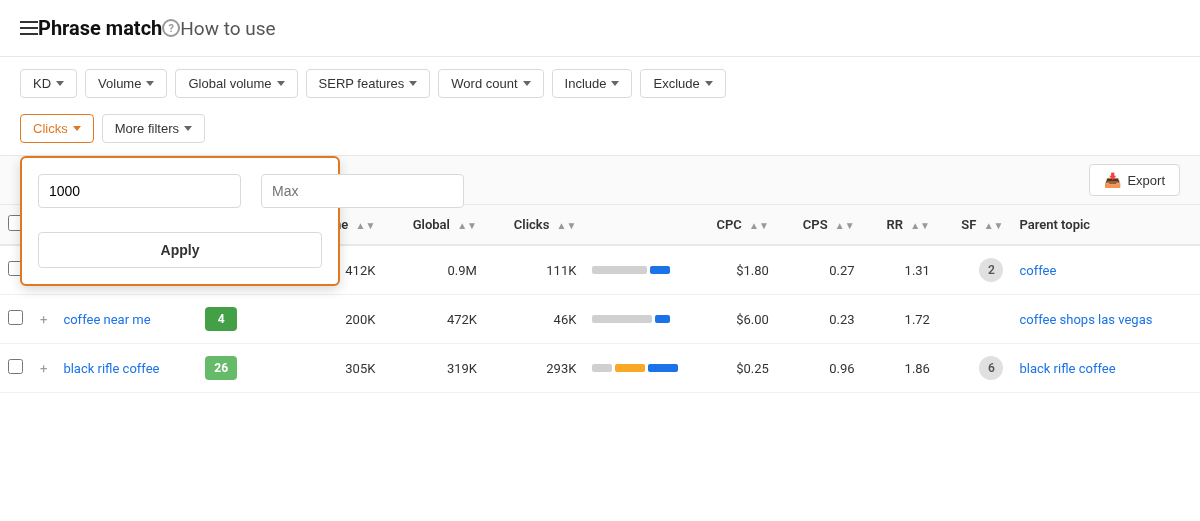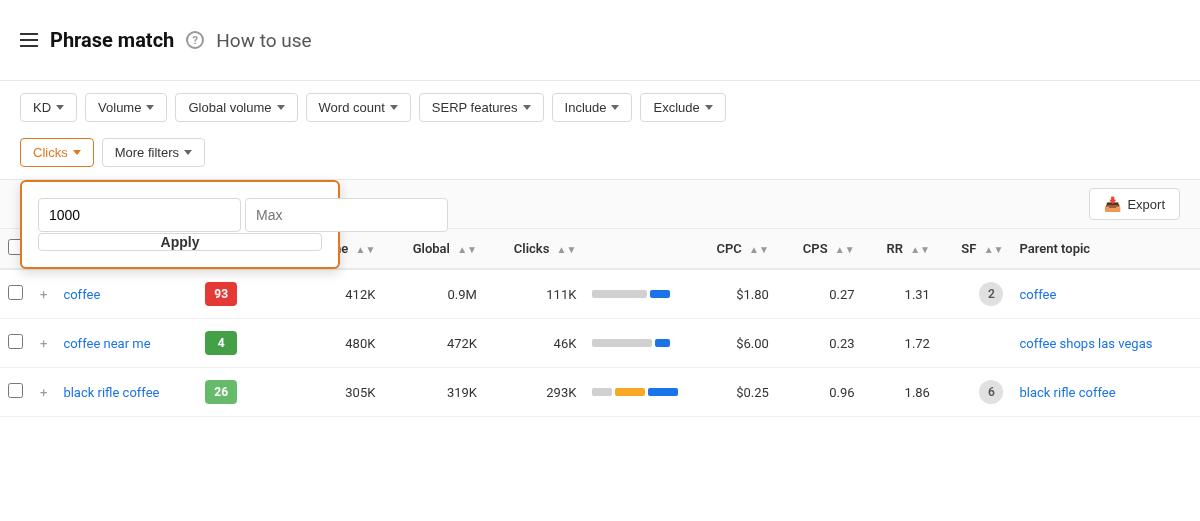--- a/index.html
+++ b/index.html
@@ -11,24 +11,23 @@
     }
     .page-container {
       background: #fff;
       width: 1200px;
       min-height: 521px;
       position: relative;
     }
     .header {
       display: flex;
       align-items: center;
-      padding: 28px 20px;
+      padding: 16px 20px;
       background: #fff;
       border-bottom: 1px solid #e8e8e8;
-      gap: 12px;
       text-align: right;
     }
     .hamburger-icon {
       display: flex;
       flex-direction: column;
       gap: 4px;
       cursor: pointer;
     }
     .hamburger-icon span {
       display: block;
@@ -106,33 +105,34 @@
       z-index: 100;
       background: #fff;
       border: 2px solid #e07820;
       border-radius: 6px;
       padding: 16px;
       width: 320px;
       box-shadow: 0 4px 12px rgba(0,0,0,0.15);
     }
     .popup-inputs {
       display: flex;
-      gap: 4px;
-      margin-bottom: 1px;
+      gap: 20px;
+      margin-bottom: 24px;
     }
     .popup-input {
       flex: 1;
       padding: 8px 10px;
       border: 1px solid #d9d9d9;
       border-radius: 4px;
       font-size: 14px;
       outline: none;
     }
     .apply-btn {
       width: 100%;
+      padding: 9px;
       background: #fff;
       border: 1px solid #d9d9d9;
       border-radius: 4px;
       font-size: 14px;
       font-weight: 700;
       color: #333;
       cursor: pointer;
     }
     .toolbar-row {
       display: flex;
@@ -283,25 +283,25 @@
     </button>
     <button class="filter-btn">
       <span>Volume</span>
       <span class="chevron-down"></span>
     </button>
     <button class="filter-btn">
       <span>Global volume</span>
       <span class="chevron-down"></span>
     </button>
     <button class="filter-btn">
+      <span>SERP features</span>
+      <span class="chevron-down"></span>
+    </button>
+    <button class="filter-btn">
       <span>Word count</span>
-      <span class="chevron-down"></span>
-    </button>
-    <button class="filter-btn">
-      <span>SERP features</span>
       <span class="chevron-down"></span>
     </button>
     <button class="filter-btn">
       <span>Include</span>
       <span class="chevron-down"></span>
     </button>
     <button class="filter-btn">
       <span>Exclude</span>
       <span class="chevron-down"></span>
     </button>
@@ -374,21 +374,21 @@
             <td class="num-cell">0.27</td>
             <td class="num-cell">1.31</td>
             <td class="num-cell"><span class="sf-badge">2</span></td>
             <td><a class="keyword-link">coffee</a></td>
           </tr>
           <tr>
             <td class="checkbox-cell"><input type="checkbox" class="checkbox-input" style=""></td>
             <td class="plus-cell">+</td>
             <td><a class="keyword-link">coffee near me</a></td>
             <td><span class="kd-badge kd-green">4</span></td>
-            <td class="num-cell">480K</td>
+            <td class="num-cell">200K</td>
             <td class="num-cell">472K</td>
             <td class="num-cell">46K</td>
             <td class="bar-cell">
               <div class="bar-container">
                 <div class="bar-segment bar-gray" style="width: 60px;"></div>
                 <div class="bar-segment bar-blue" style="width: 15px;"></div>
               </div>
             </td>
             <td class="num-cell">$6.00</td>
             <td class="num-cell">0.23</td>

